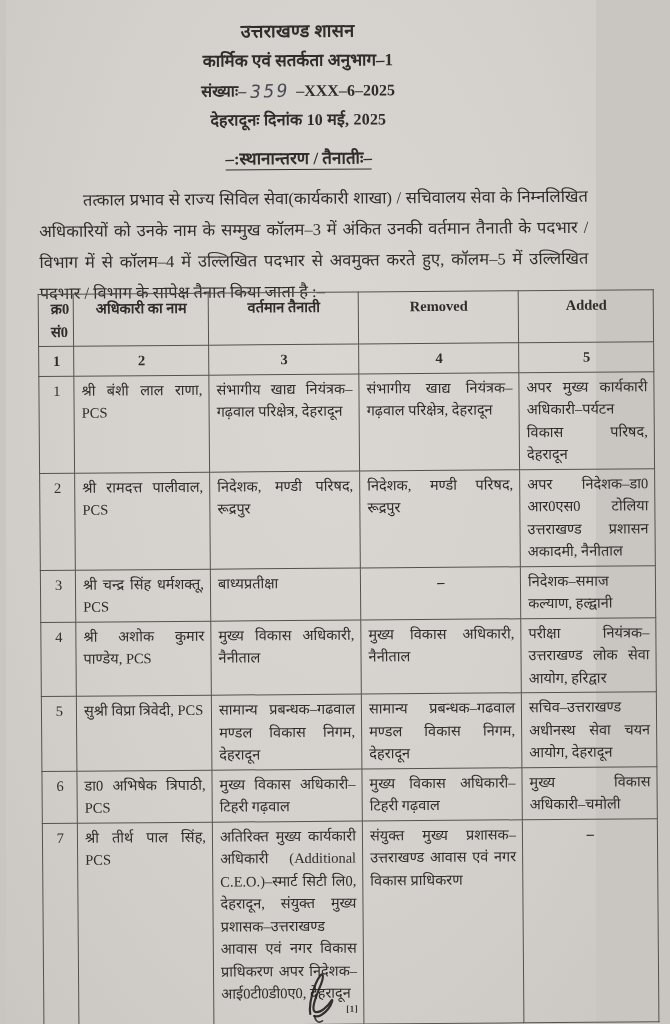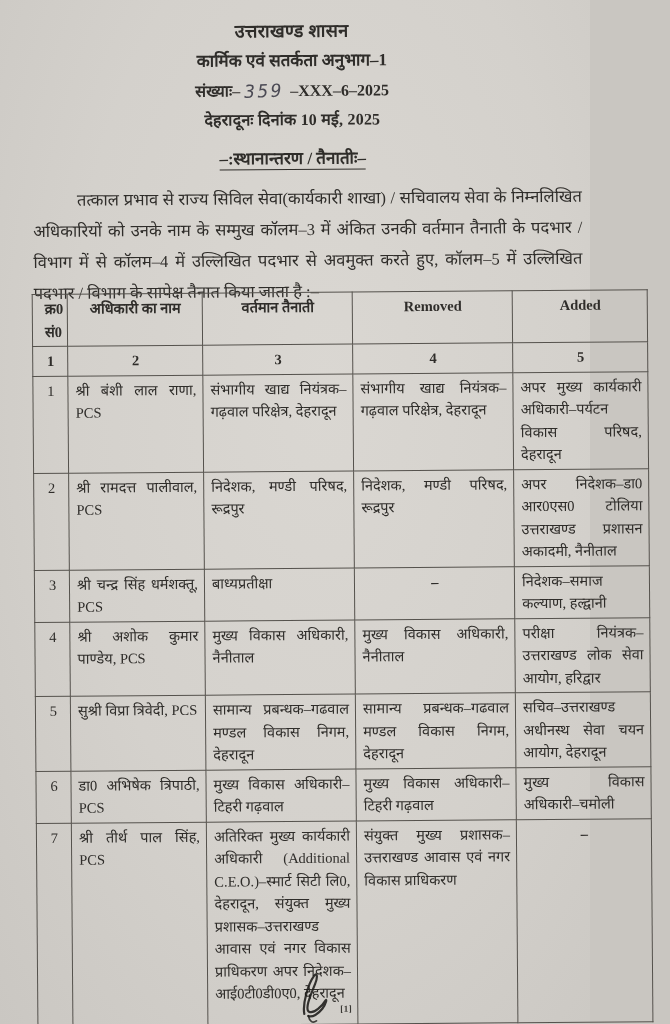--- a/index.html
+++ b/index.html
@@ -6,20 +6,21 @@
   body{
     width:670px;height:1024px;overflow:hidden;
     background:#c9c6c1;
     font-family:"Liberation Serif","DejaVu Serif",serif;
   }
   .photo{
     position:relative;width:590px;height:1024px;
     background:
       radial-gradient(ellipse at 55% 38%, #dad7d2 0%, #d4d1cc 55%, #cac7c2 100%);
     color:#2f2d2a;
+    margin-left:6px;
   }
   .doc{
     position:absolute;inset:0;
     transform:rotate(-0.45deg);
     transform-origin:50% 45%;
   }
   .center-line{ text-align:center; }
   .org{ padding-top:18px; font-size:18px; font-weight:bold; letter-spacing:.3px;}
   .section{ margin-top:6px; font-size:17px; font-weight:bold;}
   .numline{ margin-top:8px; font-size:16px; font-weight:bold;}

